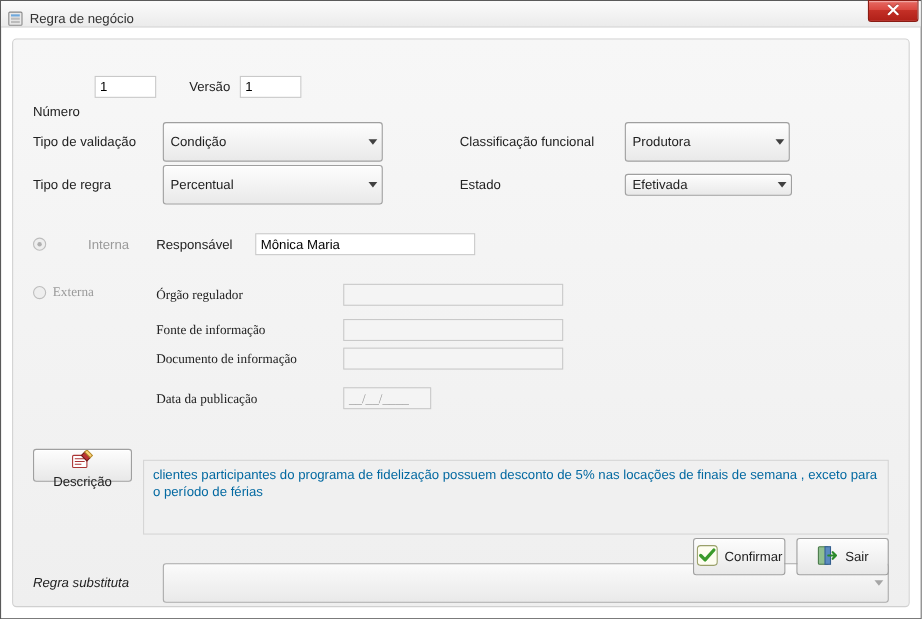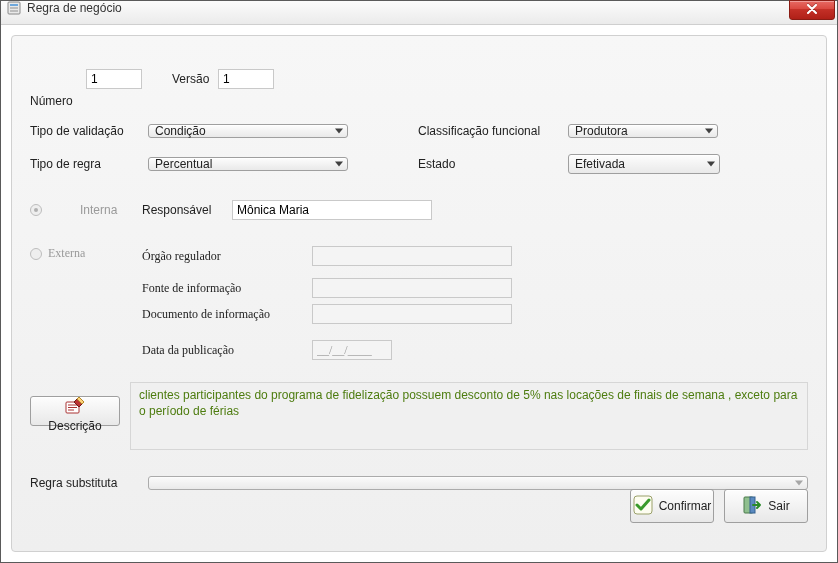--- a/index.html
+++ b/index.html
@@ -16,21 +16,21 @@
     width: 838px; height: 563px;
     border: 1px solid #5a5a5a;
     background: #fff;
     box-shadow: inset 0 0 0 1px #fff;
   }
   .titlebar {
     height: 24px;
     background: linear-gradient(to bottom, #fbfbfb, #ebebeb);
     border-bottom: 1px solid #cfcfcf;
     display: flex;
-    align-items: flex-start;
+    align-items: flex-end;
     padding: 0 4px 0 6px;
     position: relative;
   }
   .titlebar .app-icon {
     width: 14px; height: 14px;
     margin-right: 6px;
     display: inline-flex; align-items: center; justify-content: center;
   }
   .titlebar .title-text { color: #333; }
   .close-btn {
@@ -49,38 +49,38 @@
   .panel {
     position: absolute;
     left: 10px; right: 10px; top: 34px; bottom: 10px;
     border: 1px solid #d0d0d0;
     border-radius: 4px;
     background: linear-gradient(to bottom, #f7f7f7, #efefef);
     padding: 14px 18px 12px 18px;
   }
 
   .row { display: flex; align-items: center; }
-  .row + .row { margin-top: 16px; }
+  .row + .row { margin-top: 3px; }
   .lbl { color: #222; }
   .lbl-disabled { color: #9a9a9a; }
 
   input[type="text"].flat {
     height: 20px;
     border: 1px solid #c9c9c9;
     background: #fff;
     padding: 0 4px;
     font: inherit;
   }
   input[type="text"].flat.ro {
     background: #f4f4f4;
   }
 
   .combo {
     position: relative;
-    height: 14px;
+    height: 36px;
     background: linear-gradient(to bottom, #fdfdfd, #e9e9e9);
     border: 1px solid #9f9f9f;
     border-radius: 3px;
     display: flex; align-items: center;
     padding: 0 22px 0 6px;
     box-shadow: inset 0 1px 0 #fff;
   }
   .combo .combo-arrow {
     position: absolute; right: 4px; top: 50%; transform: translateY(-50%);
     width: 0; height: 0;
@@ -115,23 +115,24 @@
     box-shadow: inset 0 1px 0 #fff;
     flex-direction: column;
   }
   .desc-icon {
     width: 20px; height: 18px;
     position:relative;
   }
   .desc-text-box {
     border: 1px solid #d6d6d6;
     background: #f0f0f0;
-    color: #4d7c0f;
+    color: #0369a1;
     padding: 4px 8px;
     line-height: 1.35;
+    margin-top: 24px;
   }
 
   .action-btn {
     height: 34px; width: 84px;
     border: 1px solid #9f9f9f;
     border-radius: 3px;
     background: linear-gradient(to bottom, #fdfdfd, #e8e8e8);
     display: flex; align-items: center; justify-content: center; gap: 6px;
     box-shadow: inset 0 1px 0 #fff;
   }
@@ -254,21 +255,21 @@
             </svg>
           </span>
           <span>Descrição</span>
         </div>
       </div>
       <div class="desc-text-box" style="flex:1; height:68px;">
         <span>clientes participantes do programa de fidelização  possuem desconto de 5% nas locações de finais de semana , exceto para o período de férias</span>
       </div>
     </div>
 
-    <div class="row" style="margin-top:26px;">
+    <div class="row" style="margin-top:26px;font-style:italic;">
       <span class="lbl" style="width:118px;">Regra substituta</span>
       <div class="combo subst-combo">
         <span></span>
         <span class="combo-arrow"></span>
       </div>
     </div>
 
     <div class="footer">
       <div class="action-btn">
         <span>

